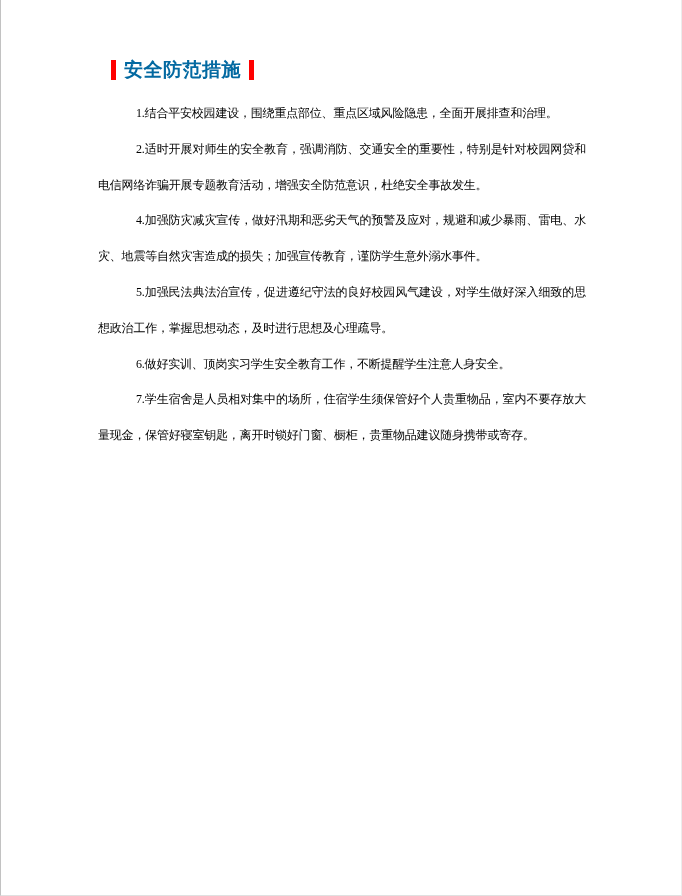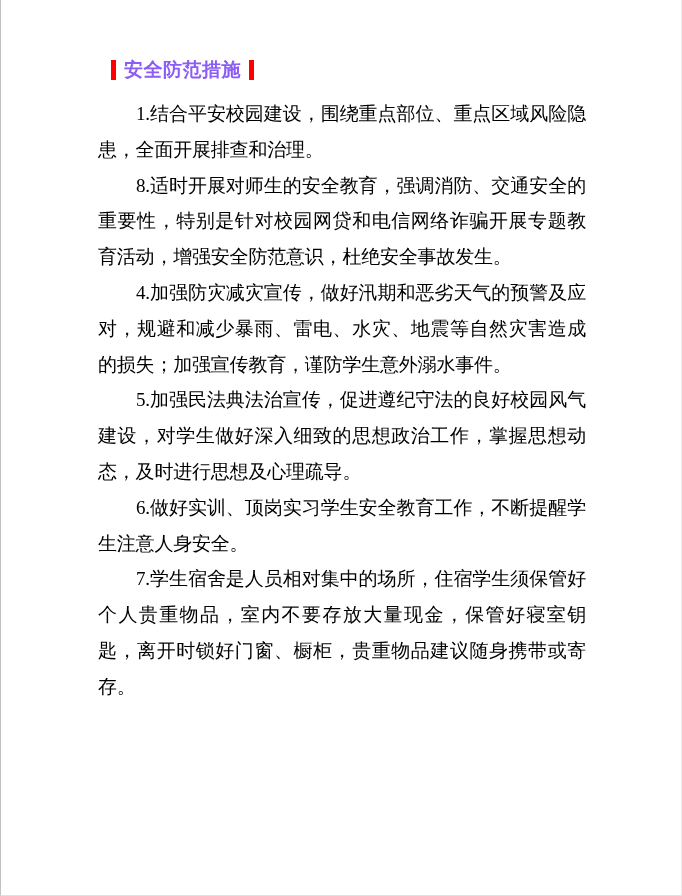--- a/index.html
+++ b/index.html
@@ -30,30 +30,30 @@
     display: inline-block;
     width: 5px;
     height: 20px;
     background: #ff0000;
   }
   .htext {
     font-family: "Liberation Sans", "DejaVu Sans", sans-serif;
     font-weight: bold;
     font-size: 19px;
     letter-spacing: 0.5px;
-    color: #8b5cf6;
+    color: #0369a1;
     white-space: nowrap;
   }
   .content {
     position: absolute;
     left: 97px;
     top: 96px;
     width: 488px;
     font-family: "Liberation Serif", "DejaVu Serif", serif;
-    font-size: 19px;
+    font-size: 12px;
     letter-spacing: -0.2px;
     line-height: 35.8px;
     text-align: justify;
     color: #000000;
   }
   .content p {
     margin: 0;
     padding: 0;
     text-indent: 38px;
   }
@@ -62,19 +62,19 @@
 <body>
 
 <div class="page">
   <div class="heading">
     <span class="hbar" style="background: rgb(255, 0, 0);"></span>
     <span class="htext">安全防范措施</span>
     <span class="hbar" style="background: rgb(255, 0, 0);"></span>
   </div>
   <div class="content" style="color: rgb(0, 0, 0);">
       <p>1.结合平安校园建设，围绕重点部位、重点区域风险隐患，全面开展排查和治理。</p>
-      <p>8.适时开展对师生的安全教育，强调消防、交通安全的重要性，特别是针对校园网贷和电信网络诈骗开展专题教育活动，增强安全防范意识，杜绝安全事故发生。</p>
+      <p>2.适时开展对师生的安全教育，强调消防、交通安全的重要性，特别是针对校园网贷和电信网络诈骗开展专题教育活动，增强安全防范意识，杜绝安全事故发生。</p>
       <p>4.加强防灾减灾宣传，做好汛期和恶劣天气的预警及应对，规避和减少暴雨、雷电、水灾、地震等自然灾害造成的损失；加强宣传教育，谨防学生意外溺水事件。</p>
       <p>5.加强民法典法治宣传，促进遵纪守法的良好校园风气建设，对学生做好深入细致的思想政治工作，掌握思想动态，及时进行思想及心理疏导。</p>
       <p>6.做好实训、顶岗实习学生安全教育工作，不断提醒学生注意人身安全。</p>
       <p>7.学生宿舍是人员相对集中的场所，住宿学生须保管好个人贵重物品，室内不要存放大量现金，保管好寝室钥匙，离开时锁好门窗、橱柜，贵重物品建议随身携带或寄存。</p>
     </div>
 </div>
 
 </body></html>

